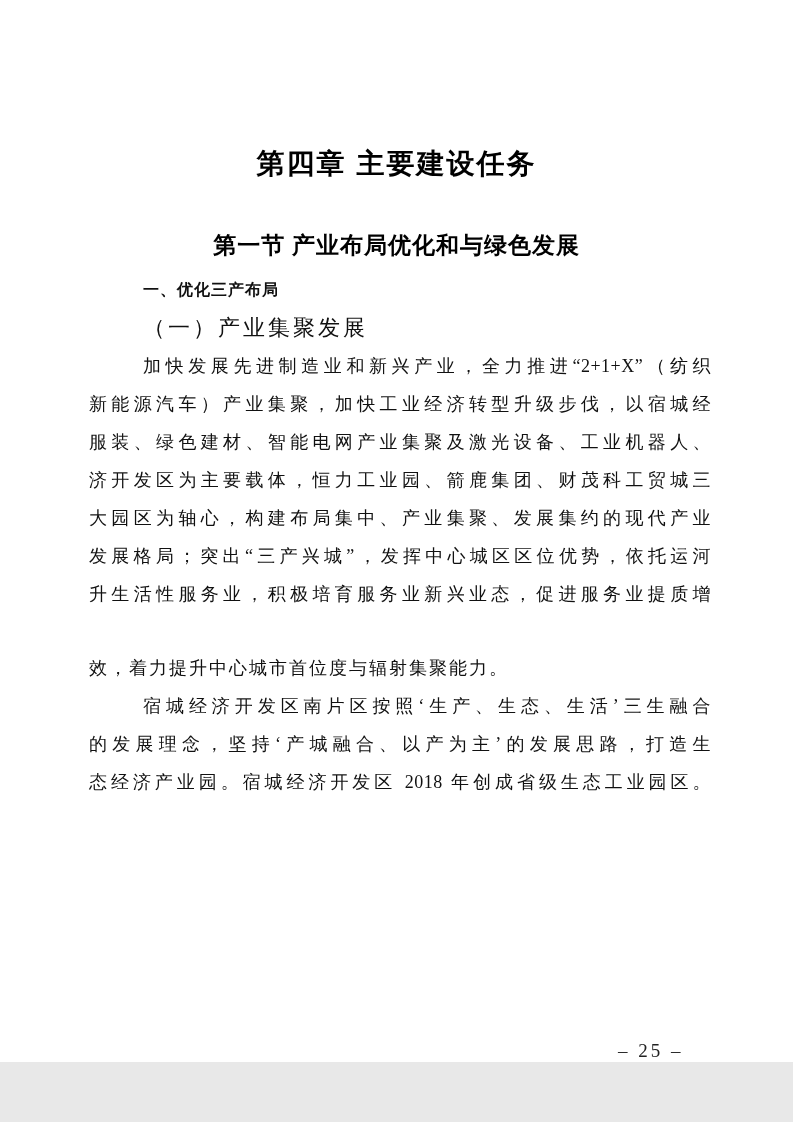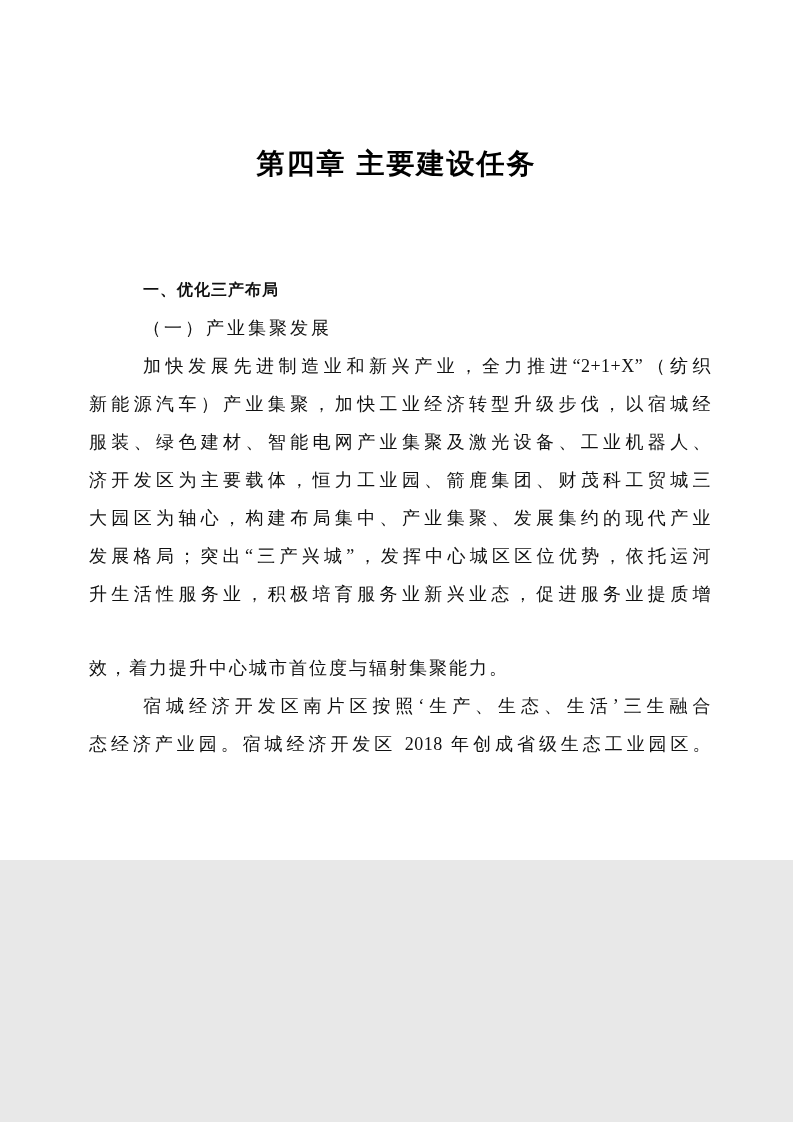--- a/index.html
+++ b/index.html
@@ -3,21 +3,21 @@
 <meta charset="utf-8">
 <style>
   html, body {
     margin: 0;
     padding: 0;
     background: #e8e8e8;
   }
   .page {
     position: relative;
     width: 793px;
-    height: 860px;
+    height: 1062px;
     margin: 0 auto;
     background: #ffffff;
     overflow: hidden;
     color: #111111;
     font-family: "Liberation Serif", "DejaVu Serif", serif;
   }
   .chapter-title {
     position: absolute;
     top: 144px;
     left: 0;
@@ -53,21 +53,21 @@
   }
   .h-num {
     font-family: "Liberation Sans", "DejaVu Sans", sans-serif;
     font-weight: bold;
     font-size: 16px;
     line-height: 38px;
     padding-left: 54px;
     letter-spacing: 1px;
   }
   .h-bra {
-    font-size: 18px;
+    font-size: 22px;
     line-height: 38px;
     padding-left: 54px;
     letter-spacing: 3px;
   }
   .para {
     margin: 0;
   }
   .bl {
     font-size: 18px;
     line-height: 38px;
@@ -96,40 +96,42 @@
     color: #222222;
   }
 </style>
 </head>
 <body>
 
 <div class="page">
 
   <h1 class="chapter-title">第四章 主要建设任务</h1>
 
+  <h2 class="section-title">第一节 产业布局优化和与绿色发展</h2>
 
   <div class="body-block">
 
     <div class="h-num">一、优化三产布局</div>
 
     <div class="h-bra">（一）产业集聚发展</div>
 
     <div class="para">
       <div class="bl j ind">加快发展先进制造业和新兴产业，全力推进“2+1+X”（纺织</div>
       <div class="bl j">新能源汽车）产业集聚，加快工业经济转型升级步伐，以宿城经</div>
       <div class="bl j">服装、绿色建材、智能电网产业集聚及激光设备、工业机器人、</div>
       <div class="bl j">济开发区为主要载体，恒力工业园、箭鹿集团、财茂科工贸城三</div>
       <div class="bl j">大园区为轴心，构建布局集中、产业集聚、发展集约的现代产业</div>
       <div class="bl j">发展格局；突出“三产兴城”，发挥中心城区区位优势，依托运河</div>
       <div class="bl j">升生活性服务业，积极培育服务业新兴业态，促进服务业提质增</div>
       <div class="bl last">效，着力提升中心城市首位度与辐射集聚能力。</div>
     </div>
 
     <div class="para">
       <div class="bl j ind">宿城经济开发区南片区按照‘生产、生态、生活’三生融合</div>
+      <div class="bl j">的发展理念，坚持‘产城融合、以产为主’的发展思路，打造生</div>
       <div class="bl j">态经济产业园。宿城经济开发区 2018 年创成省级生态工业园区。</div>
 
     </div>
 
   </div>
 
   <div class="folio">– 25 –</div>
 
 </div>
 

